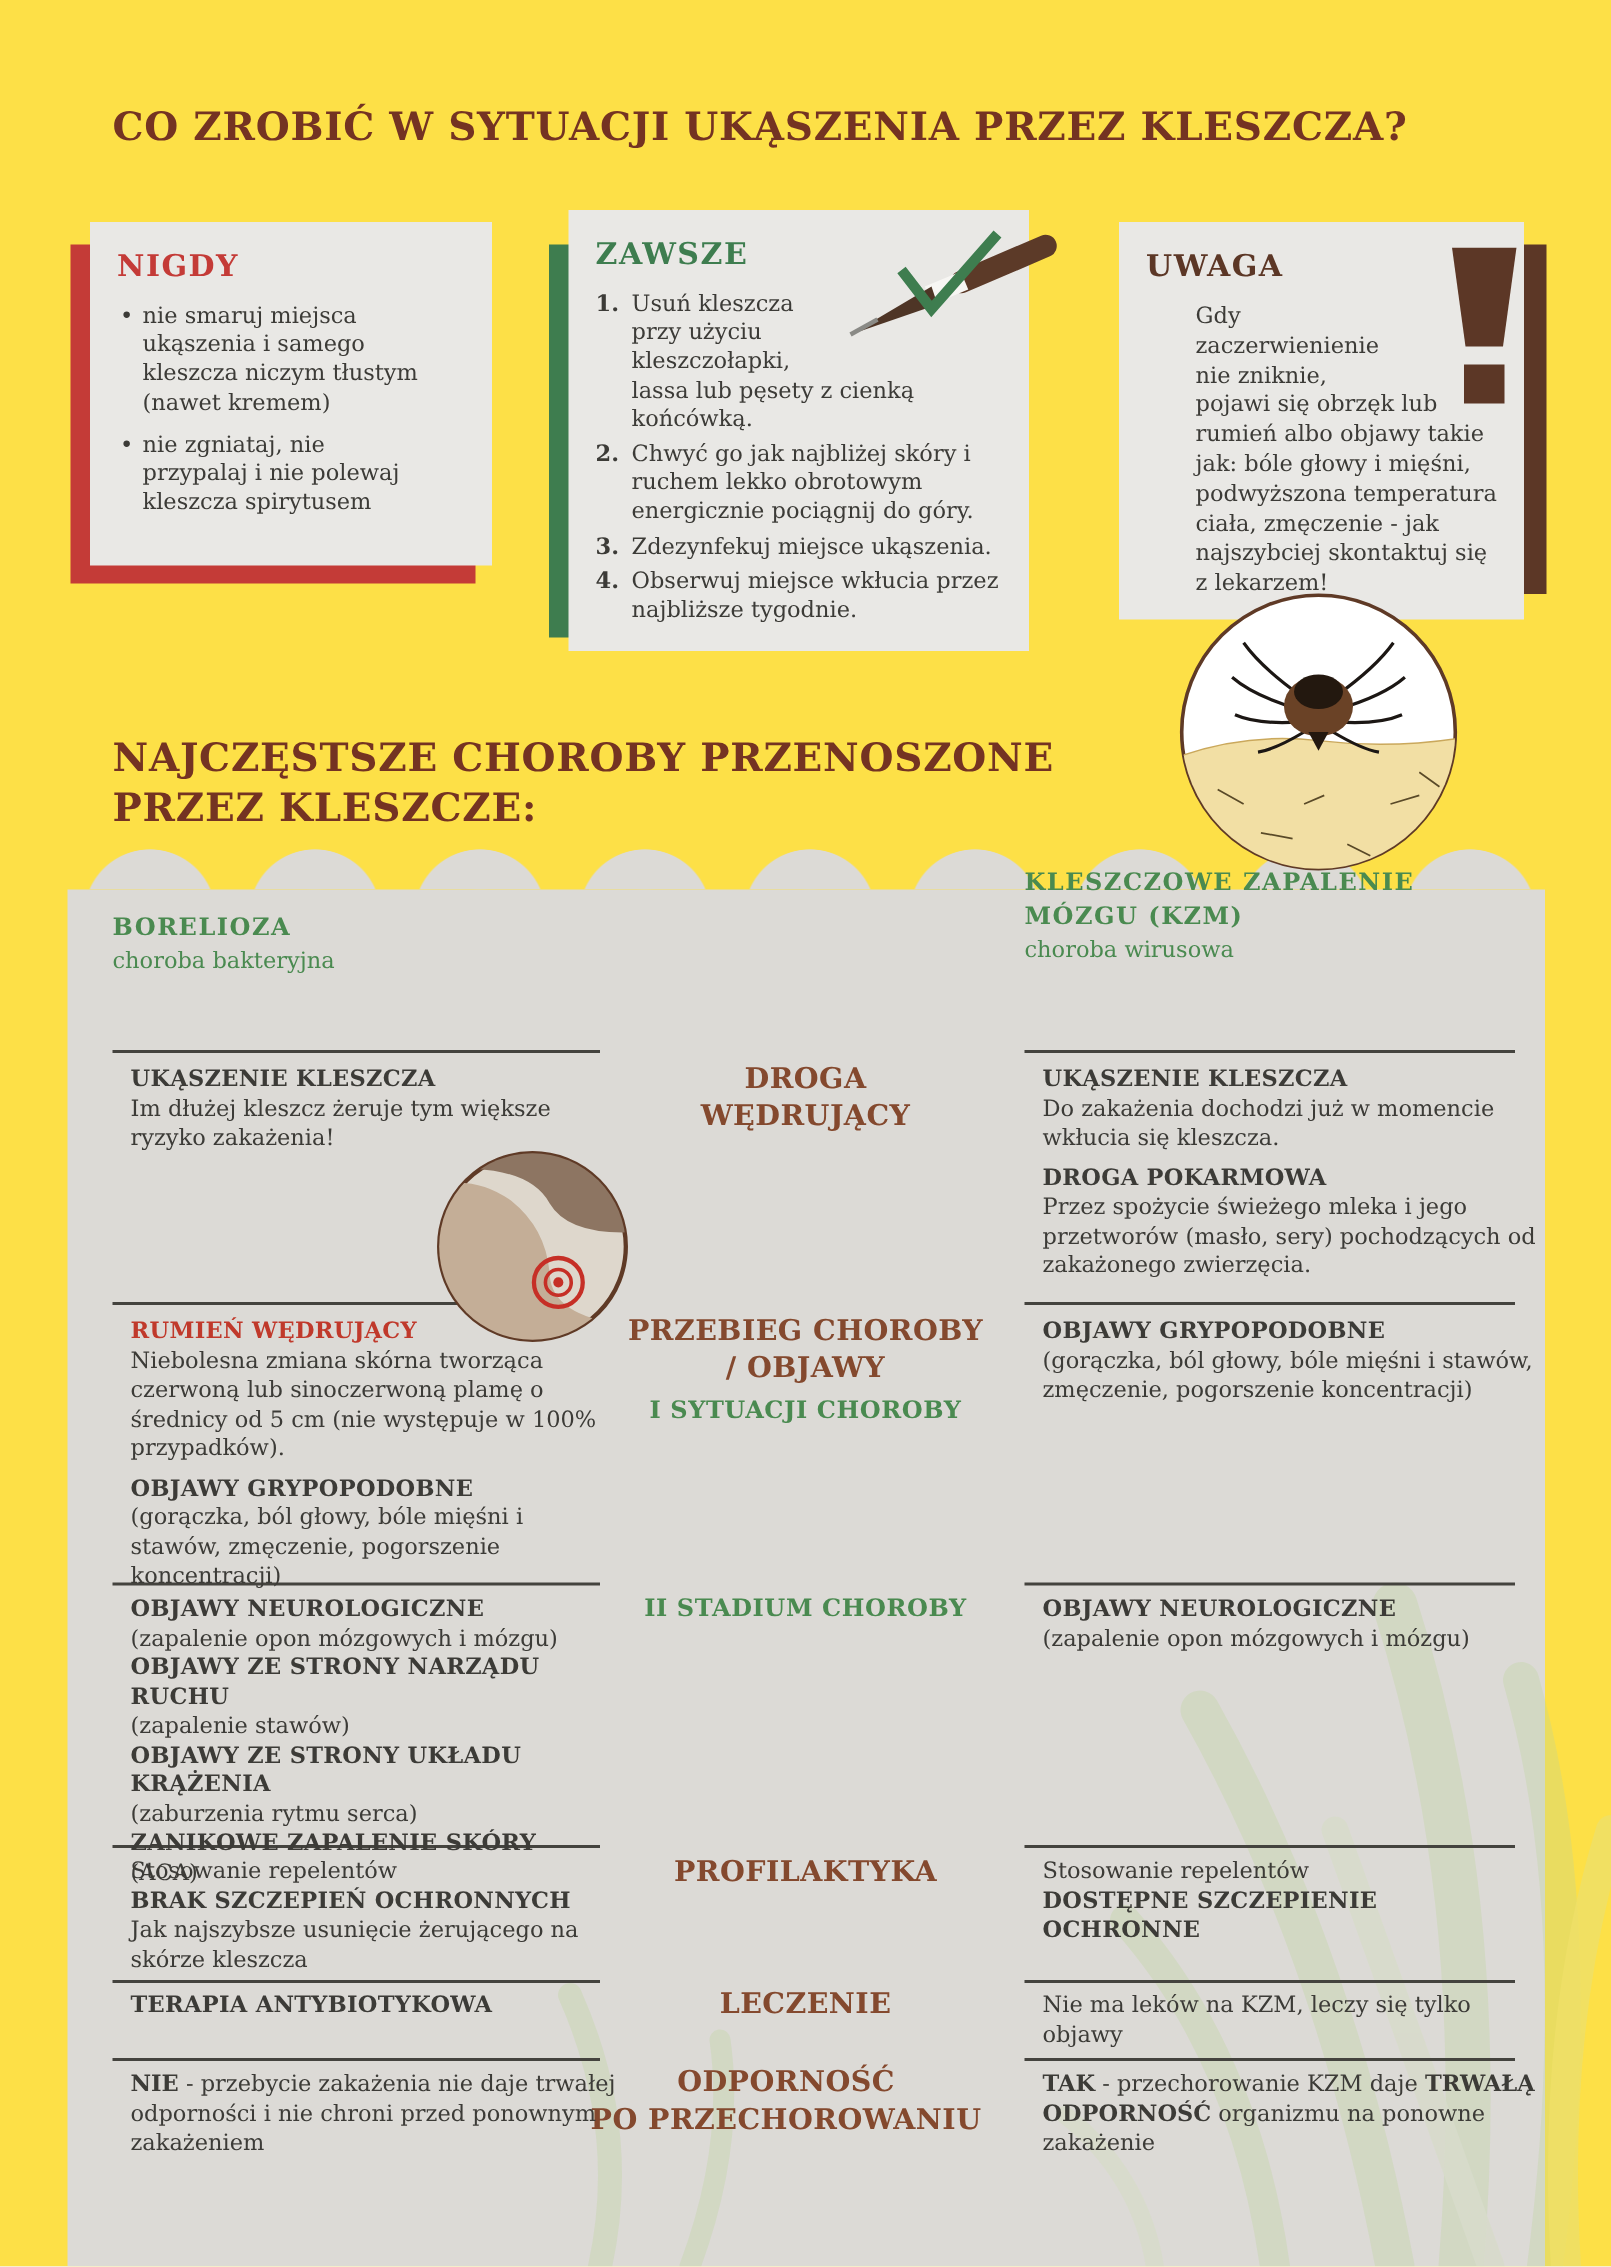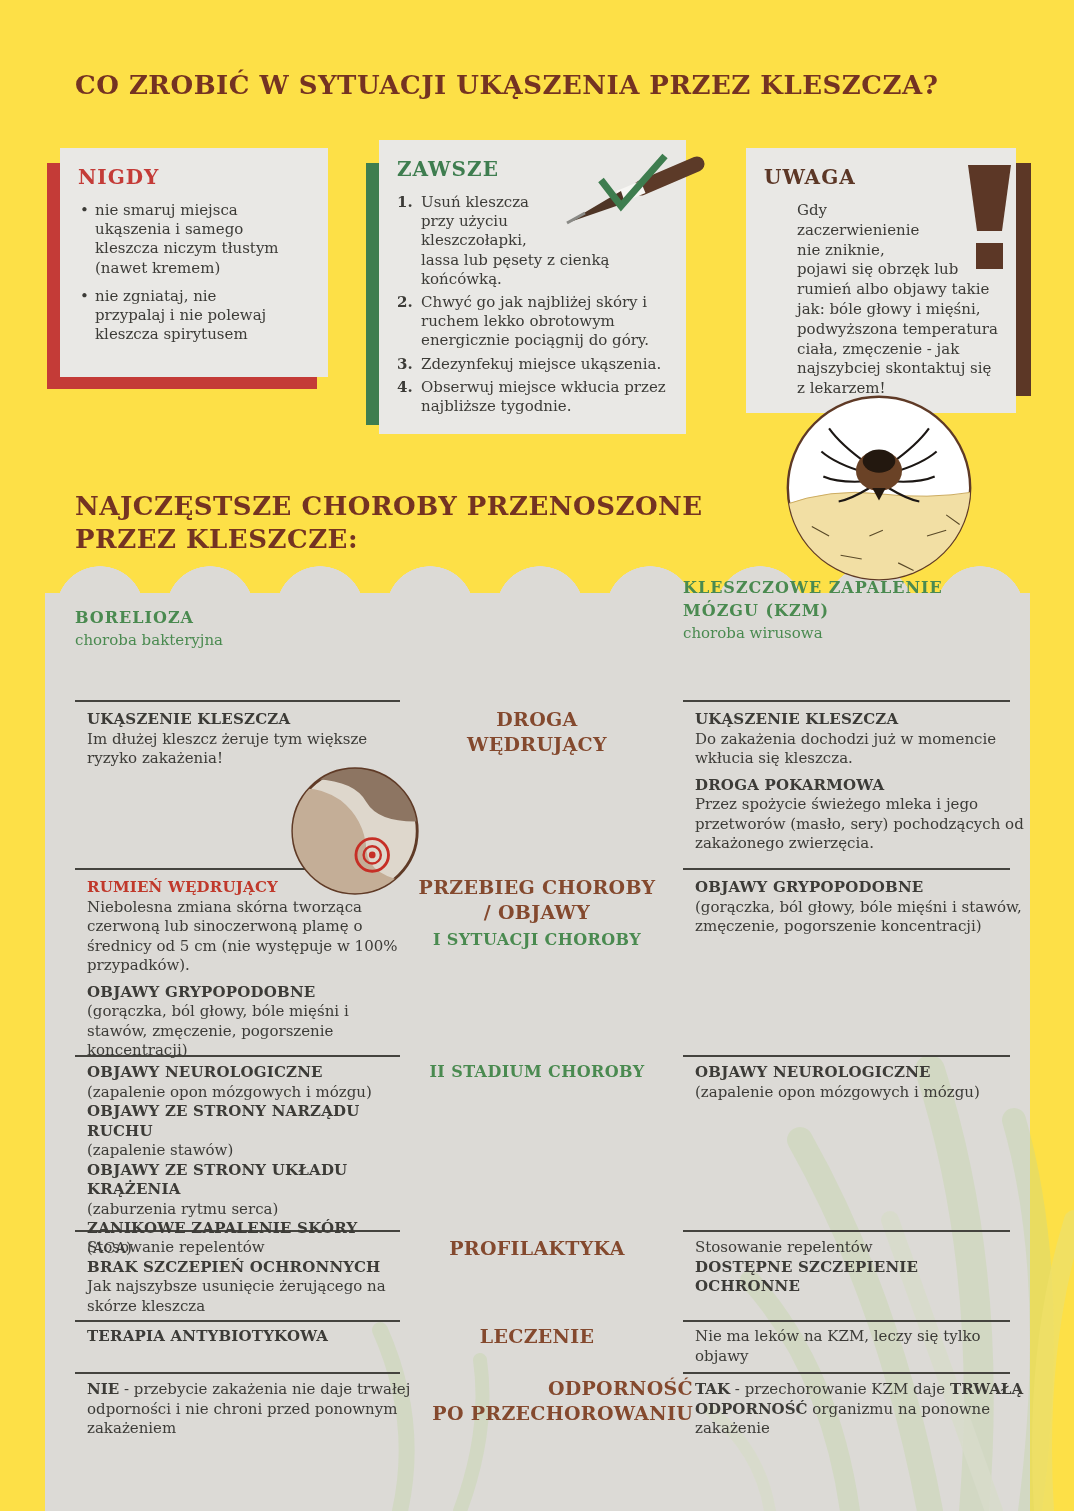--- a/index.html
+++ b/index.html
@@ -185,21 +185,21 @@
     <span class="line">WĘDRUJĄCY</span>
   </div>
   <div class="mid" style="left:412px; top:875px; width:250px;">
     <span class="line">PRZEBIEG CHOROBY</span>
     <span class="line">/ OBJAWY</span>
   </div>
   <div class="mid-green" style="left:412px; top:930px; width:250px;">I SYTUACJI CHOROBY</div>
   <div class="mid-green" style="left:412px; top:1062px; width:250px;">II STADIUM CHOROBY</div>
   <div class="mid" style="left:412px; top:1236px; width:250px;">PROFILAKTYKA</div>
   <div class="mid" style="left:412px; top:1324px; width:250px;">LECZENIE</div>
-  <div class="mid" style="left:413px; top:1376px; width:280px;text-align:right;">
+  <div class="mid" style="left:384px; top:1376px; width:280px;">
     <span class="line">ODPORNOŚĆ</span>
     <span class="line">PO PRZECHOROWANIU</span>
   </div>
 
   <div class="cell" style="left:75px; top:710px; width:325px;">
     <div class="h">UKĄSZENIE KLESZCZA</div>
     <div class="t">Im dłużej kleszcz żeruje tym większe ryzyko zakażenia!</div>
   </div>
   <div class="cell" style="left:683px; top:710px; width:330px;">
     <div class="h">UKĄSZENIE KLESZCZA</div>

